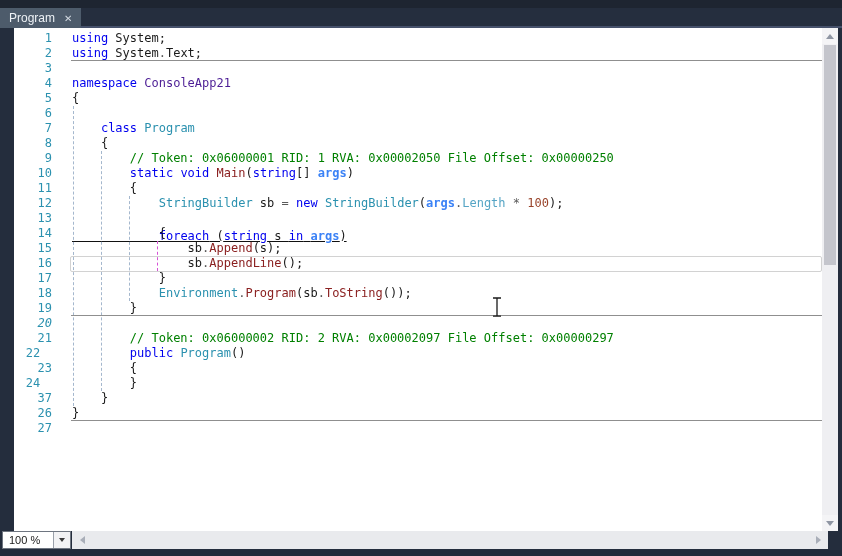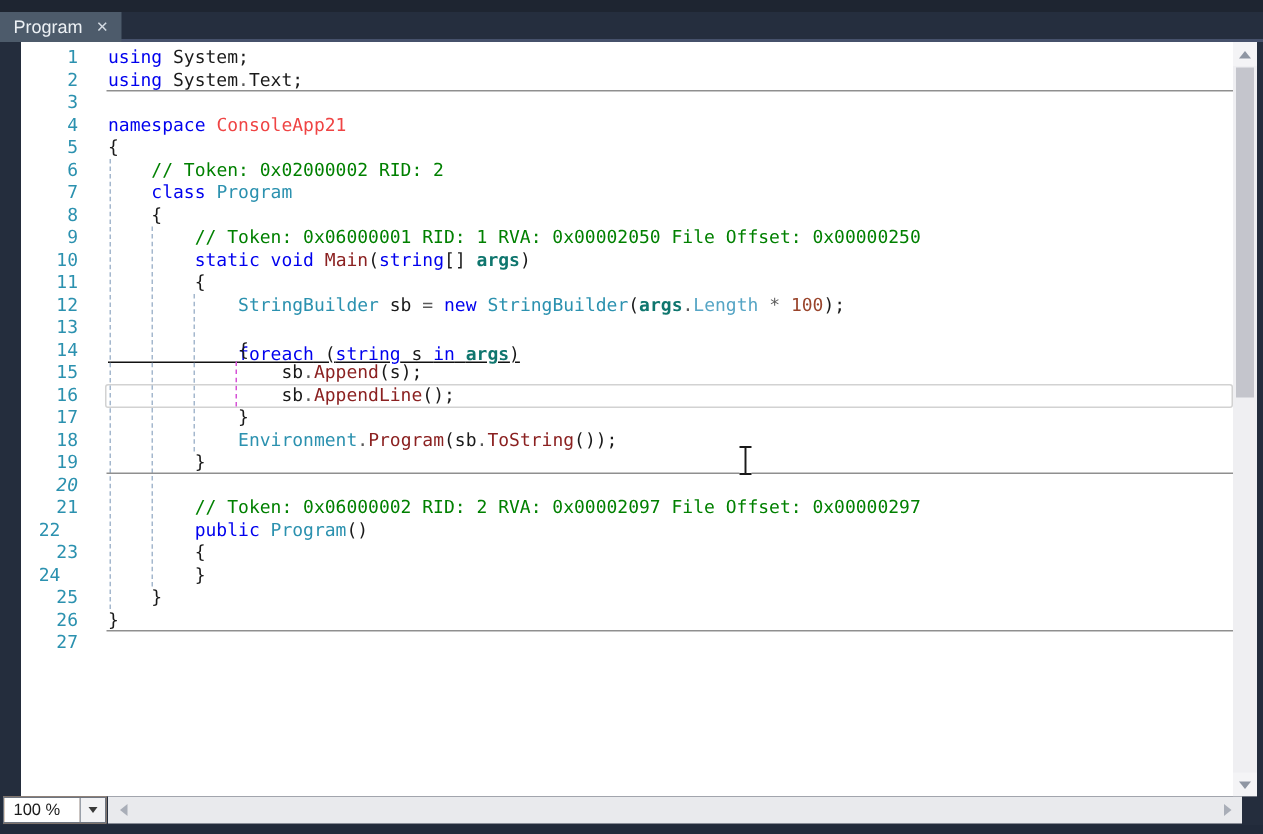--- a/index.html
+++ b/index.html
@@ -14,24 +14,24 @@
   
   .editor{position:absolute;left:14px;top:28px;width:808px;height:503px;background:#FFFFFF;overflow:hidden;
           font-family:"DejaVu Sans Mono",monospace;font-size:12px;line-height:15px;}
   .ln{position:absolute;left:0;width:38px;height:15px;text-align:right;color:#2B91AF;white-space:pre;}
   .cl{position:absolute;left:58px;height:15px;white-space:pre;color:#111;}
   .k {color:#0000EE;}
   .t {color:#2B91AF;}
   .m {color:#8B2121;}
   .c {color:#008000;}
   .n {color:#99442B;}
-  .ns{color:#ef4444;}
+  .ns{color:#4c1d95;}
   .pr{color:#56A5C5;}
   .o {color:#5A5A5A;}
-  .b {color:#0f766e;font-weight:bold;}
+  .b {color:#3b82f6;font-weight:bold;}
   .d {color:#1A1A1A;}
   .guide{position:absolute;width:0;border-left:1px dashed #A4B7CD;}
   .guide.active{border-left-color:#D651D6;}
   .memsep{position:absolute;left:57px;width:751px;height:1px;background:#8F8F8F;}
   .curline{position:absolute;left:56px;width:750px;height:14px;border:1px solid #D2D2D2;border-radius:2px;background:transparent;}
   .ibeam{position:absolute;left:477px;top:268px;z-index:5;}
   
   .vscroll{position:absolute;left:822px;top:28px;width:16px;height:503px;background:#EFEFF2;}
   .vs-btn{position:absolute;left:0;width:16px;height:16px;display:flex;align-items:center;justify-content:center;background:#F4F4F6;}
   .vs-up{top:0;} .vs-down{bottom:0;}
@@ -87,31 +87,31 @@
         <div class="ln" style="top: 213px;">15</div>
         <div class="ln" style="top: 228px;">16</div>
         <div class="ln" style="top: 243px;">17</div>
         <div class="ln" style="top: 258px;">18</div>
         <div class="ln" style="top: 273px;">19</div>
         <div class="ln" style="top: 288px; font-style: italic;">20</div>
         <div class="ln" style="top: 303px;">21</div>
         <div class="ln" style="top: 318px; text-align: center;">22</div>
         <div class="ln" style="top: 333px;">23</div>
         <div class="ln" style="top: 348px; text-align: center;">24</div>
-        <div class="ln" style="top: 363px;">25</div>
+        <div class="ln" style="top: 363px;">37</div>
         <div class="ln" style="top: 378px;">26</div>
         <div class="ln" style="top: 393px;">27</div>
       </div>
     <div id="codearea">
         <div class="cl" style="top: 3px;"><span class="k">using</span><span class="d"> System;</span></div>
         <div class="cl" style="top: 18px;"><span class="k">using</span><span class="d"> System</span><span class="o">.</span><span class="d">Text;</span></div>
         <div class="cl" style="top: 33px;"></div>
         <div class="cl" style="top: 48px;"><span class="k">namespace</span><span class="d"> </span><span class="ns">ConsoleApp21</span></div>
         <div class="cl" style="top: 63px;"><span class="d">{</span></div>
-        <div class="cl" style="top: 78px;"><span class="d">    </span><span class="c">// Token: 0x02000002 RID: 2</span></div>
+        <div class="cl" style="top: 78px;"><span class="d">    </span></div>
         <div class="cl" style="top: 93px;"><span class="d">    </span><span class="k">class</span><span class="d"> </span><span class="t">Program</span></div>
         <div class="cl" style="top: 108px;"><span class="d">    {</span></div>
         <div class="cl" style="top: 123px;"><span class="d">        </span><span class="c">// Token: 0x06000001 RID: 1 RVA: 0x00002050 File Offset: 0x00000250</span></div>
         <div class="cl" style="top: 138px;"><span class="d">        </span><span class="k">static</span><span class="d"> </span><span class="k">void</span><span class="d"> </span><span class="m">Main</span><span class="d">(</span><span class="k">string</span><span class="d">[] </span><span class="b">args</span><span class="d">)</span></div>
         <div class="cl" style="top: 153px;"><span class="d">        {</span></div>
         <div class="cl" style="top: 168px;"><span class="d">            </span><span class="t">StringBuilder</span><span class="d"> sb </span><span class="o">=</span><span class="d"> </span><span class="k">new</span><span class="d"> </span><span class="t">StringBuilder</span><span class="d">(</span><span class="b">args</span><span class="o">.</span><span class="pr">Length</span><span class="d"> </span><span class="o">*</span><span class="d"> </span><span class="n">100</span><span class="d">);</span></div>
         <div class="cl" style="top: 201px; text-decoration: underline;"><span class="d">            </span><span class="k">foreach</span><span class="d"> (</span><span class="k">string</span><span class="d"> s </span><span class="k">in</span><span class="d"> </span><span class="b">args</span><span class="d">)</span></div>
         <div class="cl" style="top: 198px;"><span class="d">            {</span></div>
         <div class="cl" style="top: 213px;"><span class="d">                sb</span><span class="o">.</span><span class="m">Append</span><span class="d">(s);</span></div>
         <div class="cl" style="top: 228px;"><span class="d">                sb</span><span class="o">.</span><span class="m">AppendLine</span><span class="d">();</span></div>

